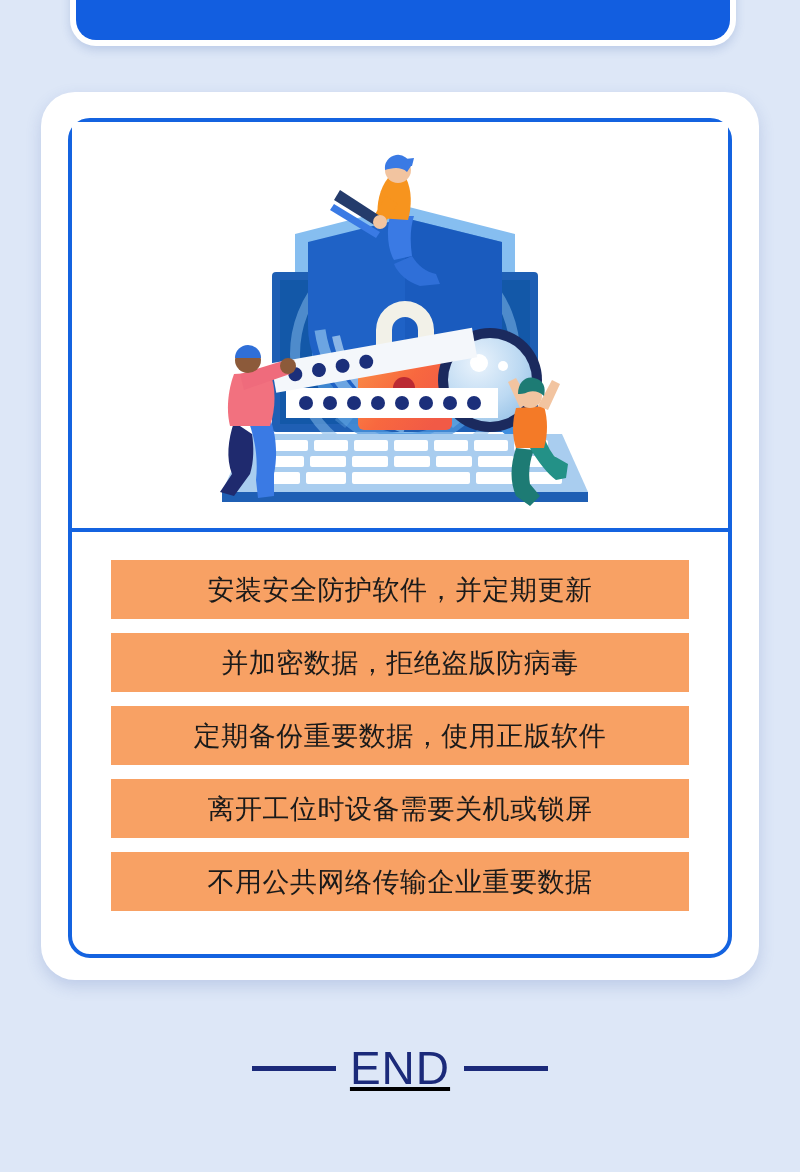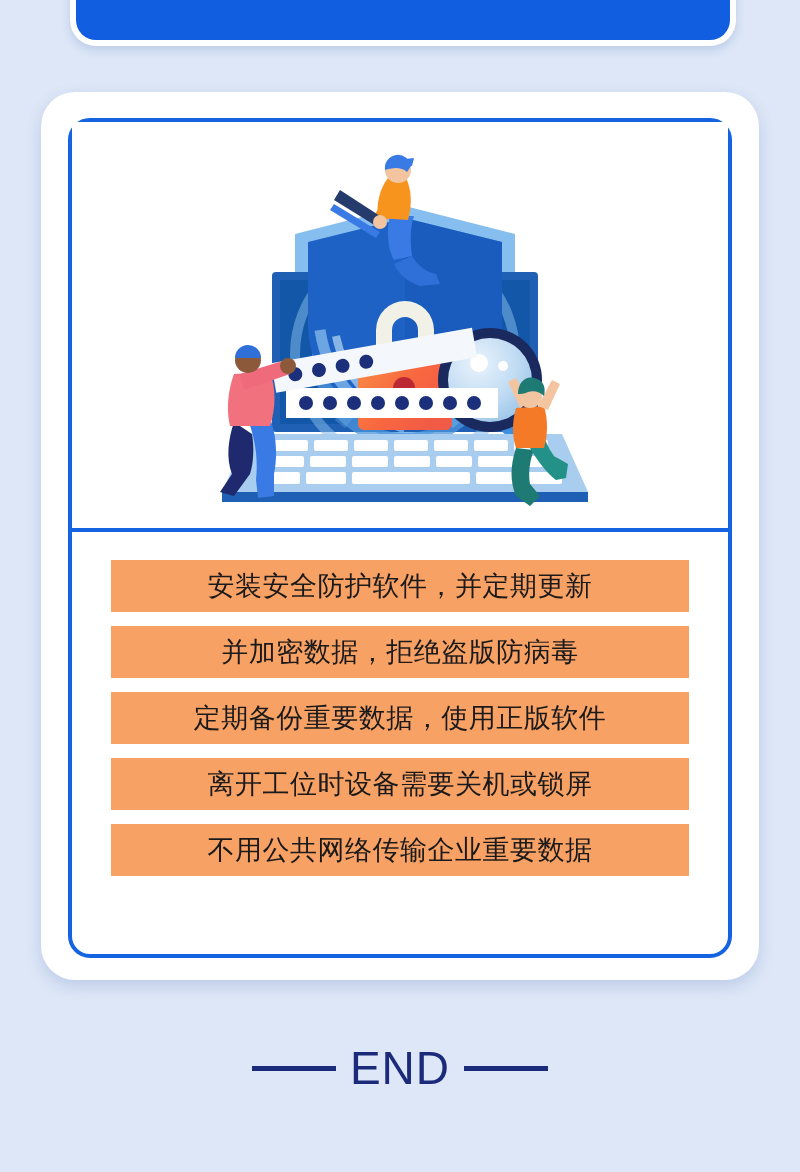--- a/index.html
+++ b/index.html
@@ -88,21 +88,21 @@
   }
   .illus-svg { display: block; margin: 0 auto; }
 
   
   .tips-pane {
     flex: 1;
     padding: 28px 39px 0 39px;
     box-sizing: border-box;
   }
   .tip-row {
-    height: 52px;
+    height: 59px;
     background: #f8a164;
     display: flex;
     align-items: center;
     justify-content: center;
     margin-bottom: 14px;
   }
   .tip-text {
     color: #1a1a1a;
     font-size: 27px;
     font-weight: 500;
@@ -113,20 +113,21 @@
   
   .footer-end {
     position: absolute;
     left: 0;
     right: 0;
     top: 1045px;
     display: flex;
     align-items: center;
     justify-content: center;
     gap: 12px;
+    text-decoration: underline;
   }
   .end-rule {
     width: 84px;
     height: 5px;
     background: #1b2a7a;
   }
   .end-text {
     color: #1b2a7a;
     font-size: 46px;
     font-weight: normal;

